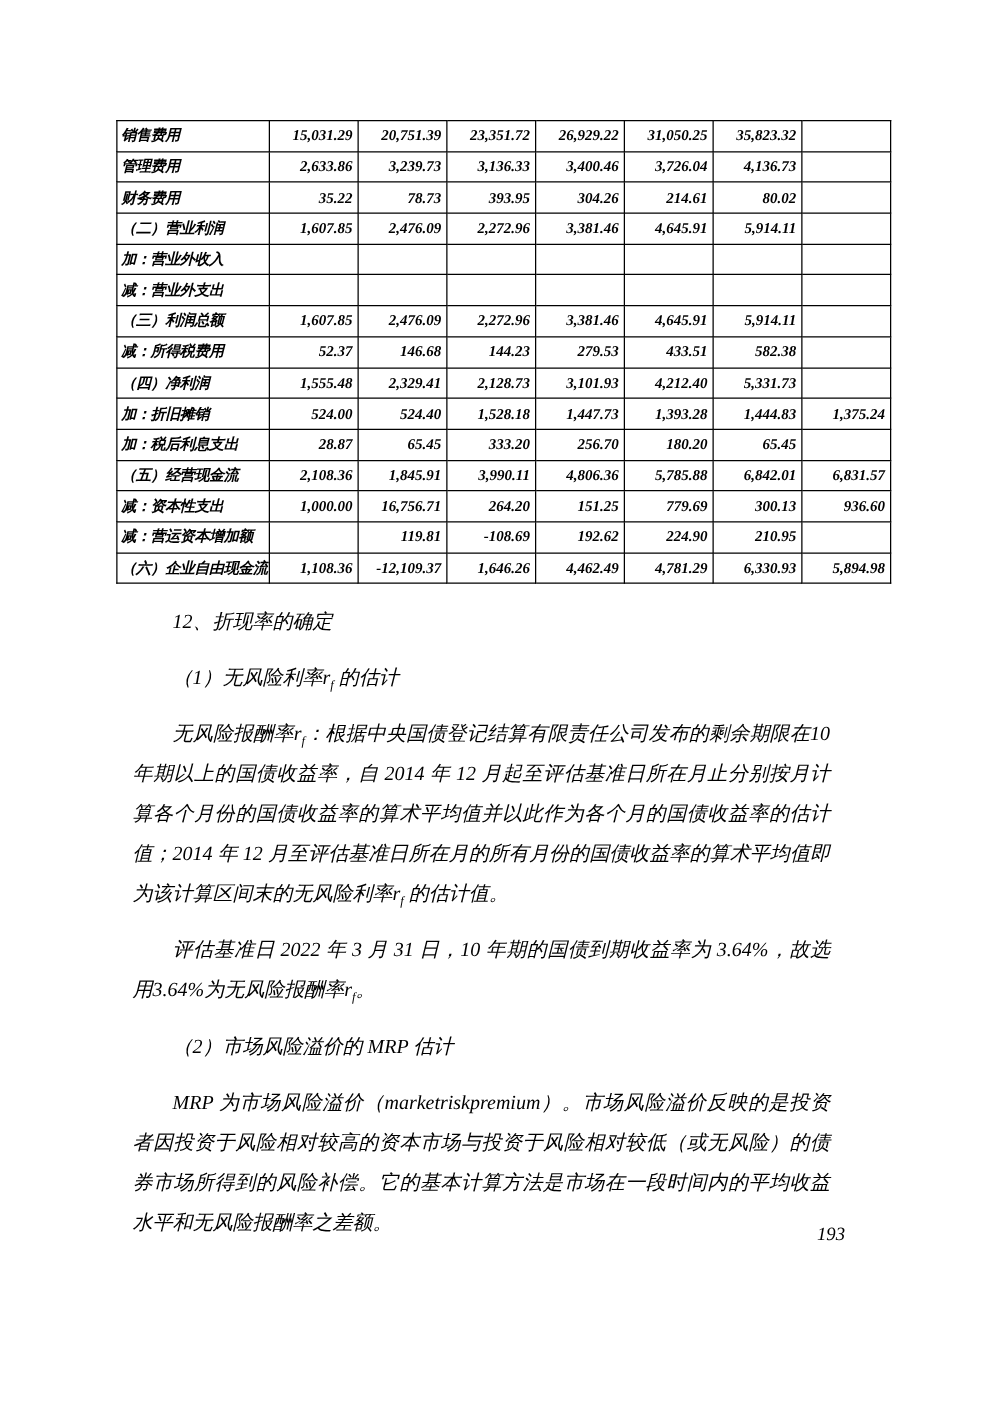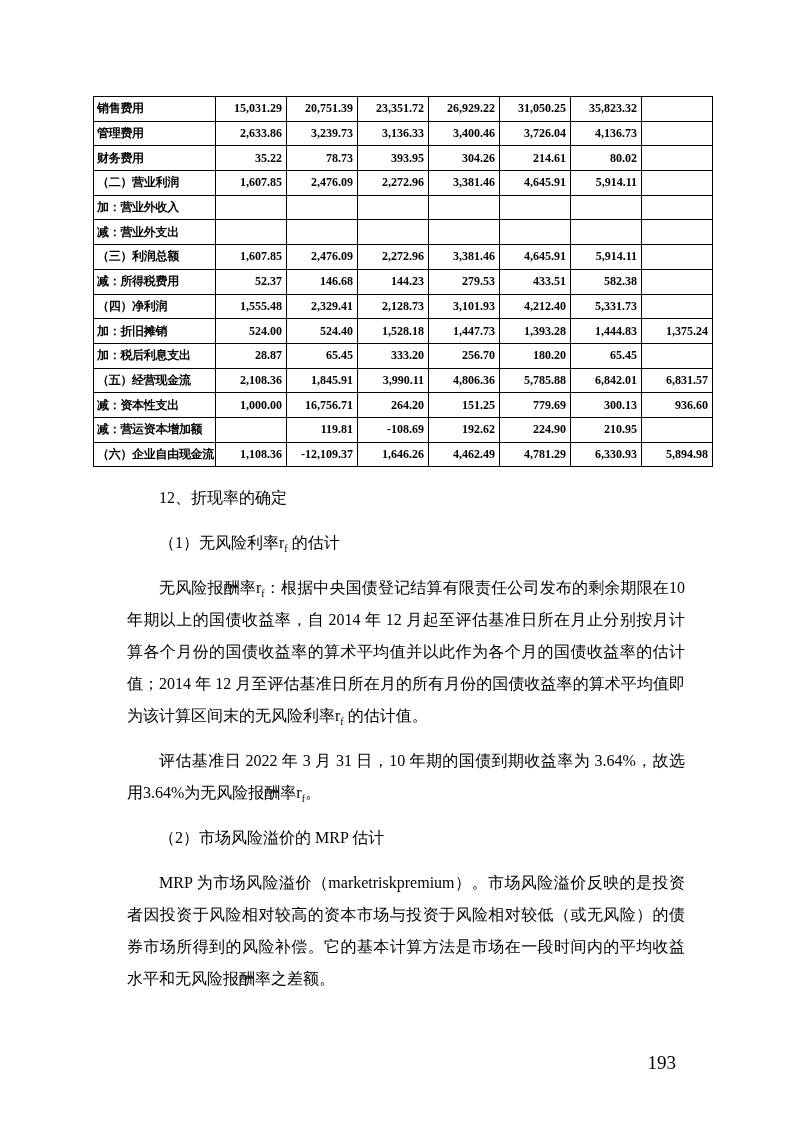--- a/index.html
+++ b/index.html
@@ -5,20 +5,21 @@
   * { margin: 0; padding: 0; box-sizing: border-box; }
   html, body { background: #ffffff; }
   .page {
     position: relative;
     width: 793px;
     height: 1122px;
     background: #ffffff;
     color: #000000;
     font-family: "Liberation Serif", "DejaVu Serif", serif;
     overflow: hidden;
+    font-style: italic;
   }
 
   
   .fin-table {
     position: absolute;
     left: 93px;
     top: 96px;
     width: 619px;
     border-collapse: collapse;
     table-layout: fixed;
@@ -38,21 +39,21 @@
     letter-spacing: -0.3px;
   }
   .fin-table td.num {
     text-align: right;
     font-family: "Liberation Serif", "DejaVu Serif", serif;
   }
 
   
   .body-text {
     position: absolute;
-    left: 127px;
+    left: 106px;
     top: 482px;
     width: 558px;
     font-size: 16px;
     line-height: 32px;
     text-align: justify;
   }
   .body-text p {
     text-indent: 32px;
     margin: 0 0 13px 0;
   }
@@ -60,23 +61,23 @@
     text-align: left;
   }
   .body-text sub {
     font-size: 10px;
     vertical-align: sub;
     line-height: 0;
   }
 
   .page-number {
     position: absolute;
-    top: 1052px;
+    top: 980px;
     right: 117px;
-    font-size: 19px;
+    font-size: 15px;
   }
 </style>
 </head>
 <body>
 
 <div class="page">
 
   <table class="fin-table">
     <colgroup>
       <col style="width:122px">

